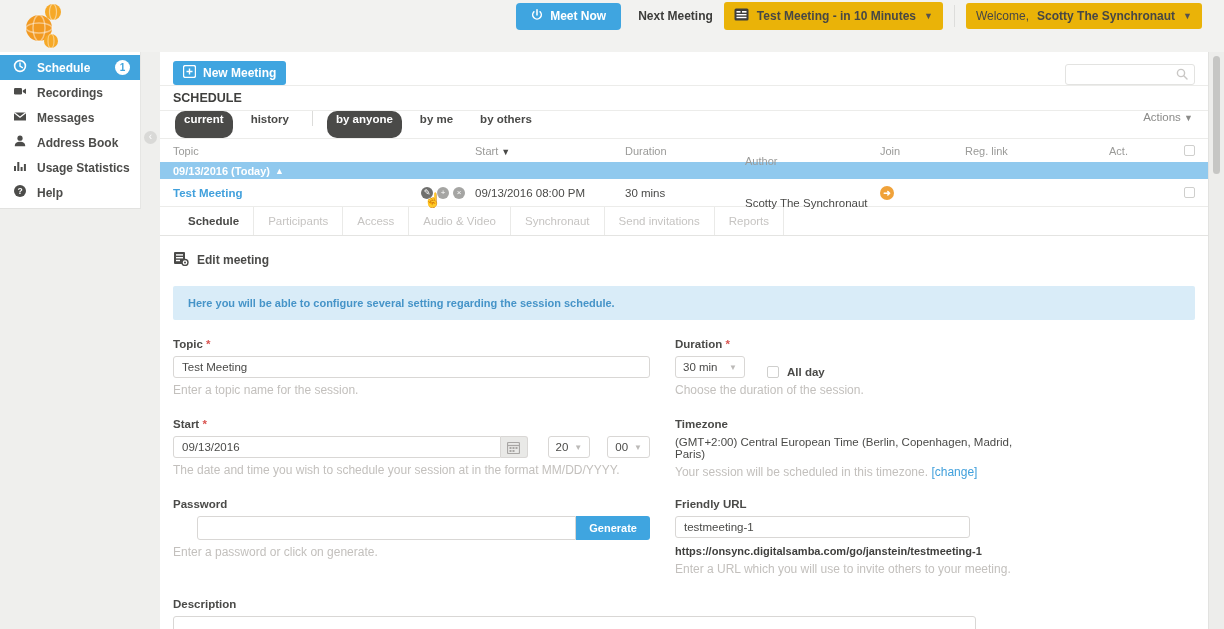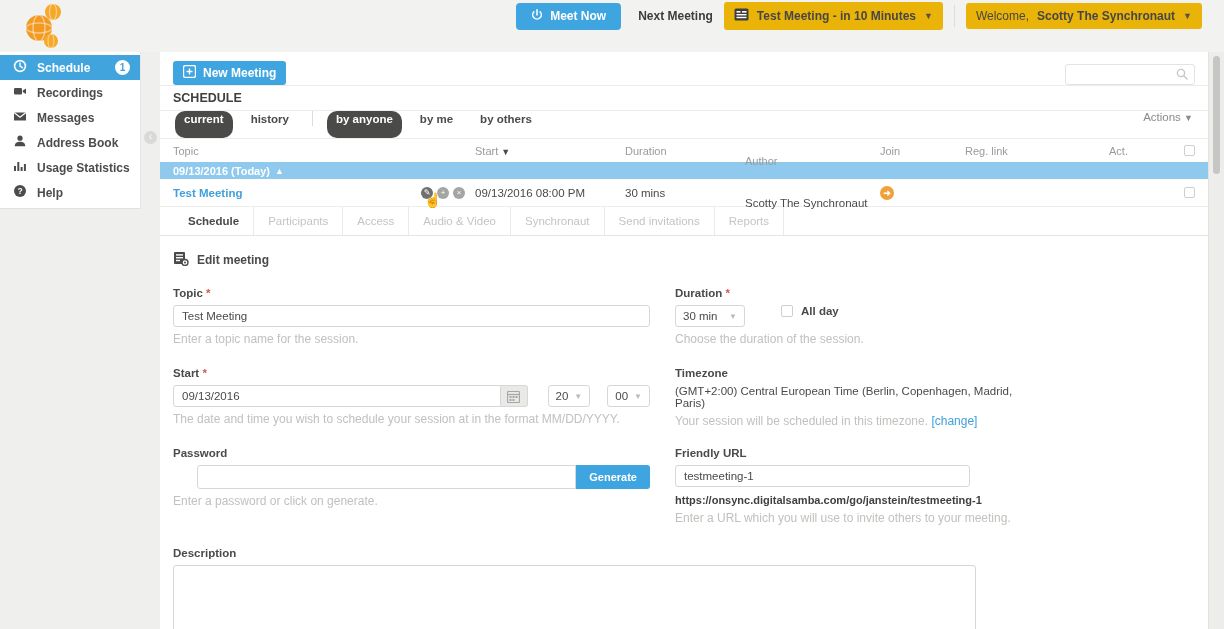--- a/index.html
+++ b/index.html
@@ -111,21 +111,21 @@
     align-items:center; justify-content:space-between; padding:0 7px; font-size:11.5px;
     color:#4a4a48; cursor:pointer; background:#fff; }
   .select .caret { font-size:8px; color:#bcbab8; margin-left:6px; }
   .sel-time { width:44px; }
   .sel-dur { width:70px; }
   .pw-row { display:flex;margin-left:24px; }
   .inp-pw { flex:1; height:24px; border-radius:3px 0 0 3px; }
   .btn-generate { height:24px; background:#3fa5e0; color:#fff; font-size:11px; font-weight:bold;
     border:none; padding:0 13px; border-radius:0 3px 3px 0; cursor:pointer;
     font-family:"Liberation Sans",sans-serif; }
-  .allday-row { display:flex; align-items:flex-start; gap:36px; }
+  .allday-row { display:flex; align-items:flex-end; gap:22px; }
   .allday { display:flex; align-items:center; gap:8px; font-size:11.5px; font-weight:bold; }
   .tz-value { font-size:11.5px; font-weight:normal; color:#4a4a48; margin-bottom:4px; }
   .change-link { color:#41a0dc; cursor:pointer; }
   .inp-url { width:295px; }
   .full-url { font-size:11px; font-weight:bold; color:#3f3f3d; margin-top:7px; }
   .desc-block { margin-top:1px; width:803px; }
   .txtarea { width:100%; height:120px; border:1px solid #d9d7d5; border-radius:3px;
     resize:none; outline:none; font-family:"Liberation Sans",sans-serif; font-size:11.5px; padding:6px; }
 
   
@@ -330,20 +330,21 @@
           <rect x="3" y="3.2" width="7" height="1.4" fill="#fff"></rect>
           <rect x="3" y="6" width="7" height="1.4" fill="#fff"></rect>
           <rect x="3" y="8.8" width="4" height="1.4" fill="#fff"></rect>
           <circle cx="12" cy="11.5" r="3" fill="#fff" stroke="#4a4a48" stroke-width="1.4"></circle>
           <circle cx="12" cy="11.5" r="1" fill="#4a4a48"></circle>
         </svg>
     </span>
     <span>Edit meeting</span>
   </div>
 
+  <div class="banner">Here you will be able to configure several setting regarding the session schedule.</div>
 
   <div class="form">
     <div class="form-cols">
 
       <div class="col-l">
         <div class="fgroup">
           <div class="f-label req">Topic</div>
           <input class="inp" value="Test Meeting" style="">
           <div class="help">Enter a topic name for the session.</div>
         </div>

